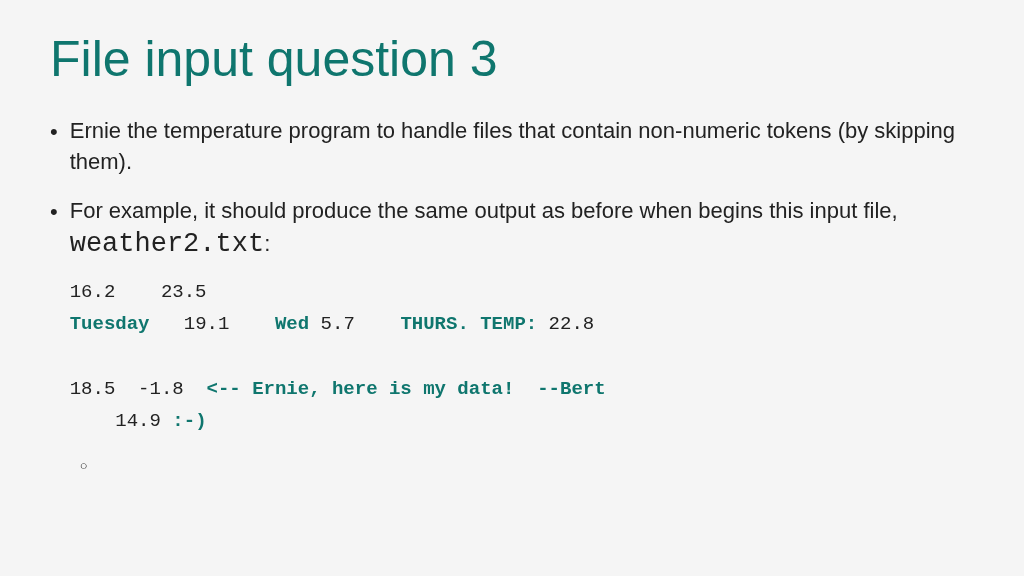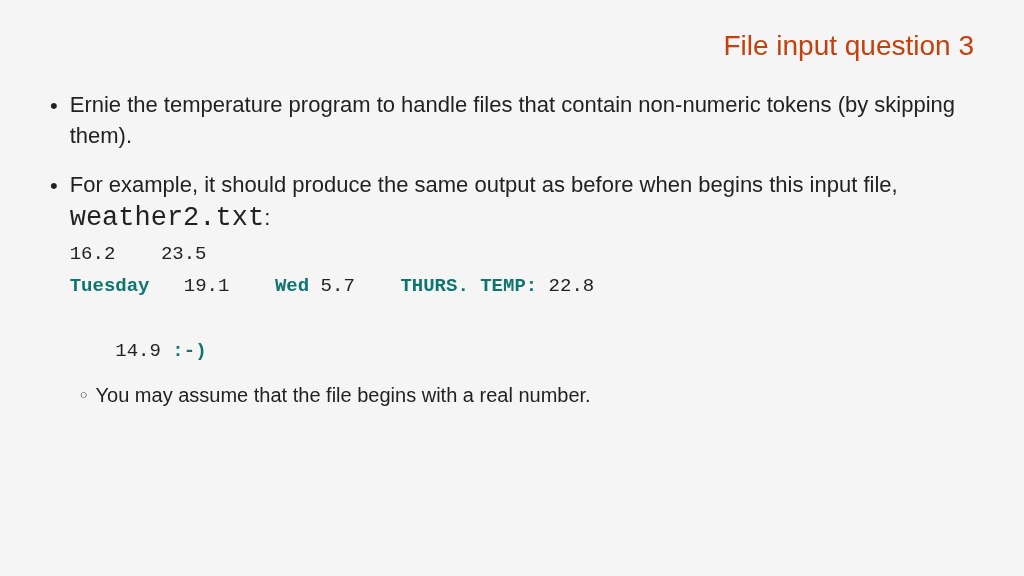--- a/index.html
+++ b/index.html
@@ -12,25 +12,24 @@
       background-color: #f5f5f5;
       font-family: 'Segoe UI', Arial, sans-serif;
       width: 1024px;
       height: 576px;
       overflow: hidden;
       padding: 30px 50px;
       color: #222;
     }
 
     .page-title {
-      font-size: 28px;
+      font-size: 50px;
       font-weight: 300;
-      color: #c2410c;
+      color: #0f766e;
       margin-bottom: 28px;
-      text-align: right;
     }
 
     .bullet-list {
       list-style: none;
       padding: 0;
     }
 
     .bullet-list li {
       display: flex;
       align-items: flex-start;
@@ -52,20 +51,21 @@
 
     code.inline {
       font-family: 'Courier New', Courier, monospace;
       font-size: 27px;
       background: none;
     }
 
     .code-block {
       font-family: 'Courier New', Courier, monospace;
       font-size: 19px;
+      margin-top: 12px;
       margin-left: 0px;
       line-height: 1.7;
       color: #222;
     }
 
     .code-line {
       display: block;
       white-space: pre;
     }
 
@@ -107,22 +107,22 @@
 
   <li>
     <span class="bullet-dot">•</span>
     <span class="bullet-text">
       <span>For example, it should produce the same output as before when begins this input file, </span><code class="inline">weather2.txt</code><span>:</span>
 
       <div class="code-block">
         <span class="code-line normal"><span>16.2    23.5</span></span>
         <span class="code-line"><span class="red-bold">Tuesday</span><span class="normal">   19.1    </span><span class="red-bold">Wed</span><span class="normal"> 5.7    </span><span class="red-bold">THURS. TEMP:</span><span class="normal"> 22.8</span></span>
         <span class="code-line">&nbsp;</span>
+        <span class="code-line"><span class="normal">18.5  -1.8  </span><span class="red-bold">&lt;-- Ernie, here is my data!  --Bert</span></span>
         <span class="code-line"><span class="normal">    14.9 </span><span class="red-bold">:-)</span></span>
       </div>
 
       <div class="sub-note">
         <span class="sub-bullet">○</span>
-        <span>You may assume that the file begins with a real number.</span>
       </div>
     </span>
   </li>
 </ul>
 
 </body></html>

